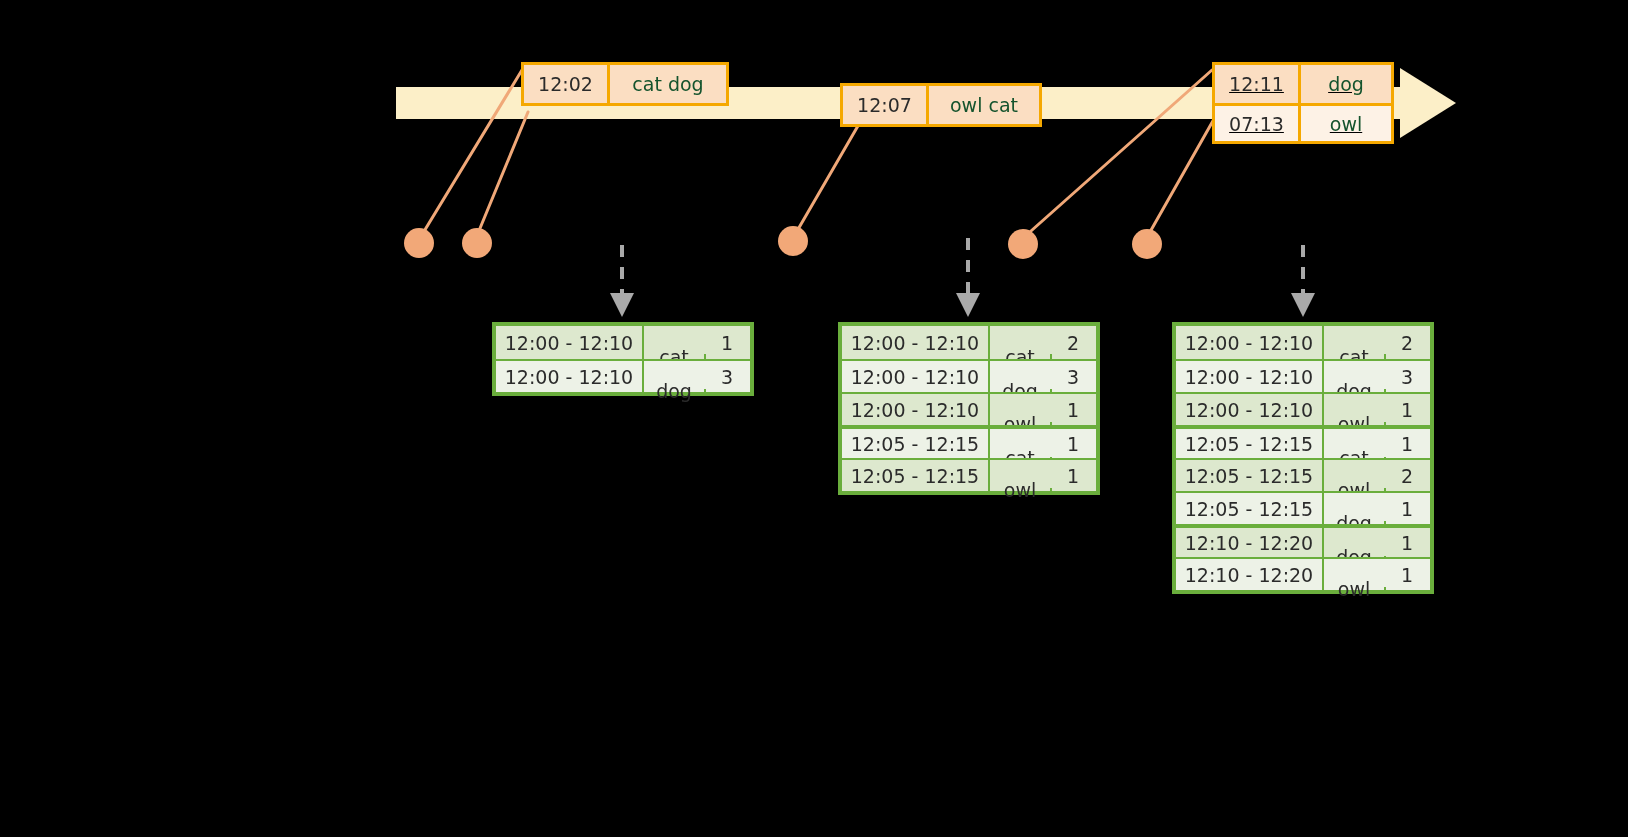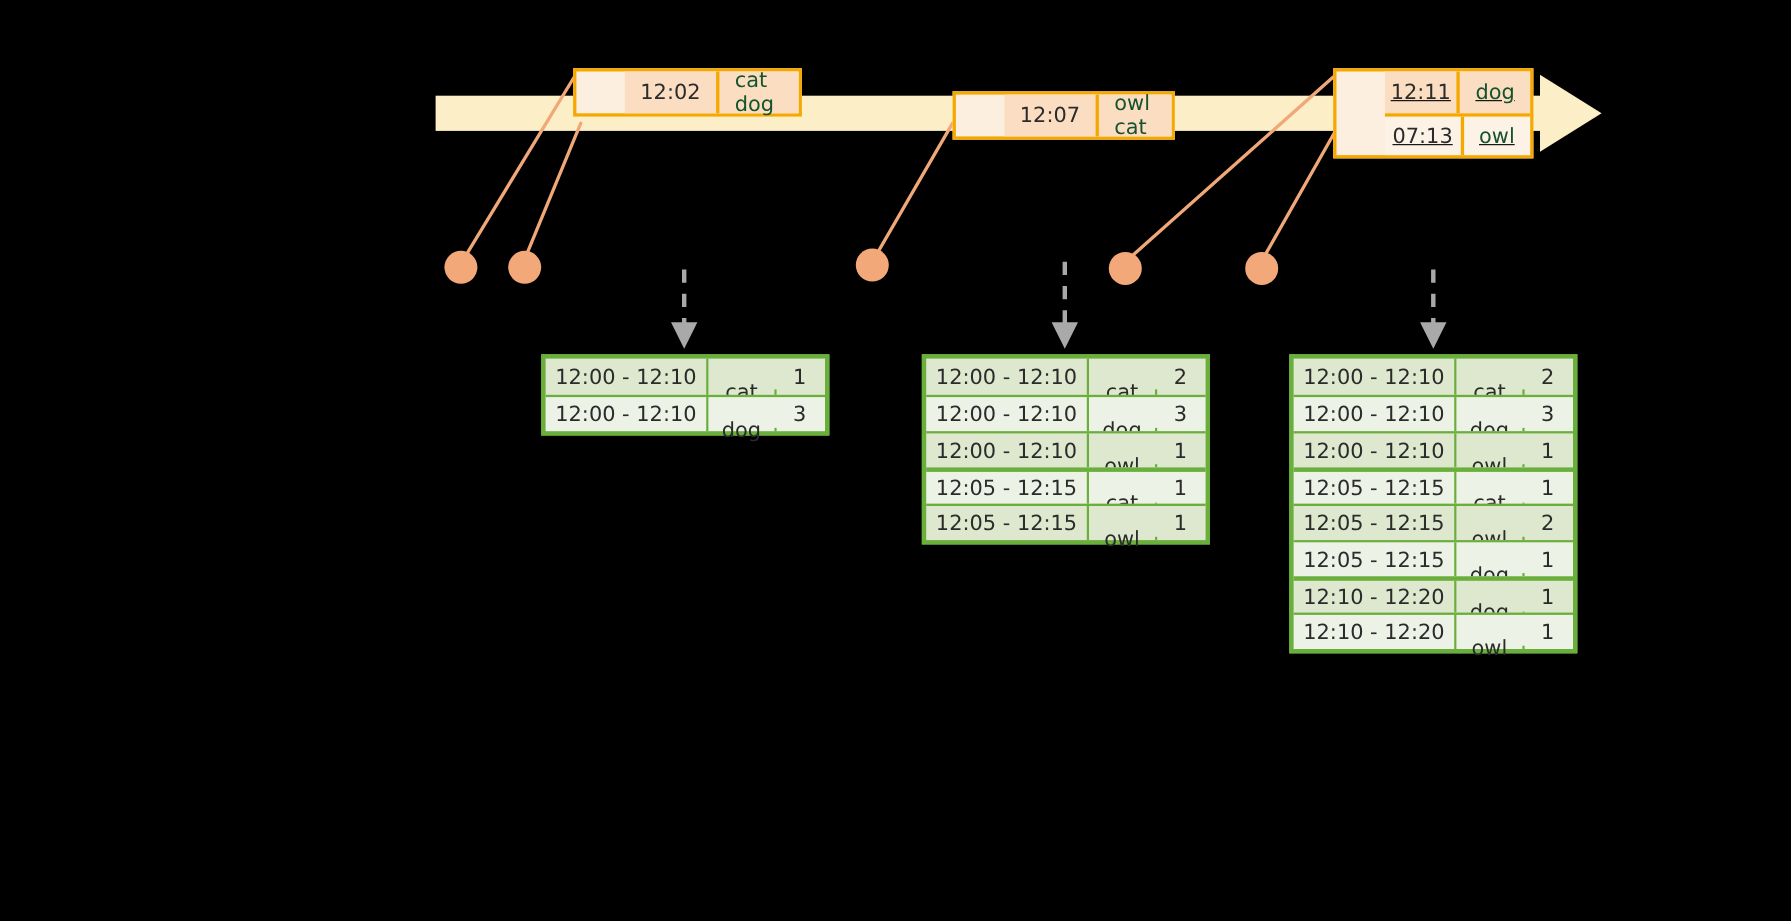--- a/index.html
+++ b/index.html
@@ -26,21 +26,20 @@
   }
 
   
   .event-box {
     position: absolute;
     border: 3px solid #F5A800;
     box-sizing: border-box;
     background: #FDEFDF;
     display: flex;
     flex-direction: column;
-    padding-left: 44px;
   }
   .event-row {
     display: flex;
     flex-direction: row;
     height: 38px;
     box-sizing: border-box;
   }
   .event-row + .event-row {
     border-top: 3px solid #F5A800;
   }
@@ -161,21 +160,21 @@
     </g>
   </svg>
 
   <div class="event-box" style="left:521px; top:62px; width:208px;">
     <div class="event-row shade">
       <div class="event-time">12:02</div>
       <div class="event-words">cat dog</div>
     </div>
   </div>
 
-  <div class="event-box" style="left:866px; top:83px; width:202px;">
+  <div class="event-box" style="left:840px; top:83px; width:202px;">
     <div class="event-row shade">
       <div class="event-time">12:07</div>
       <div class="event-words">owl cat</div>
     </div>
   </div>
 
   <div class="event-box" style="left:1212px; top:62px; width:182px;text-decoration:underline;">
     <div class="event-row shade">
       <div class="event-time">12:11</div>
       <div class="event-words">dog</div>

